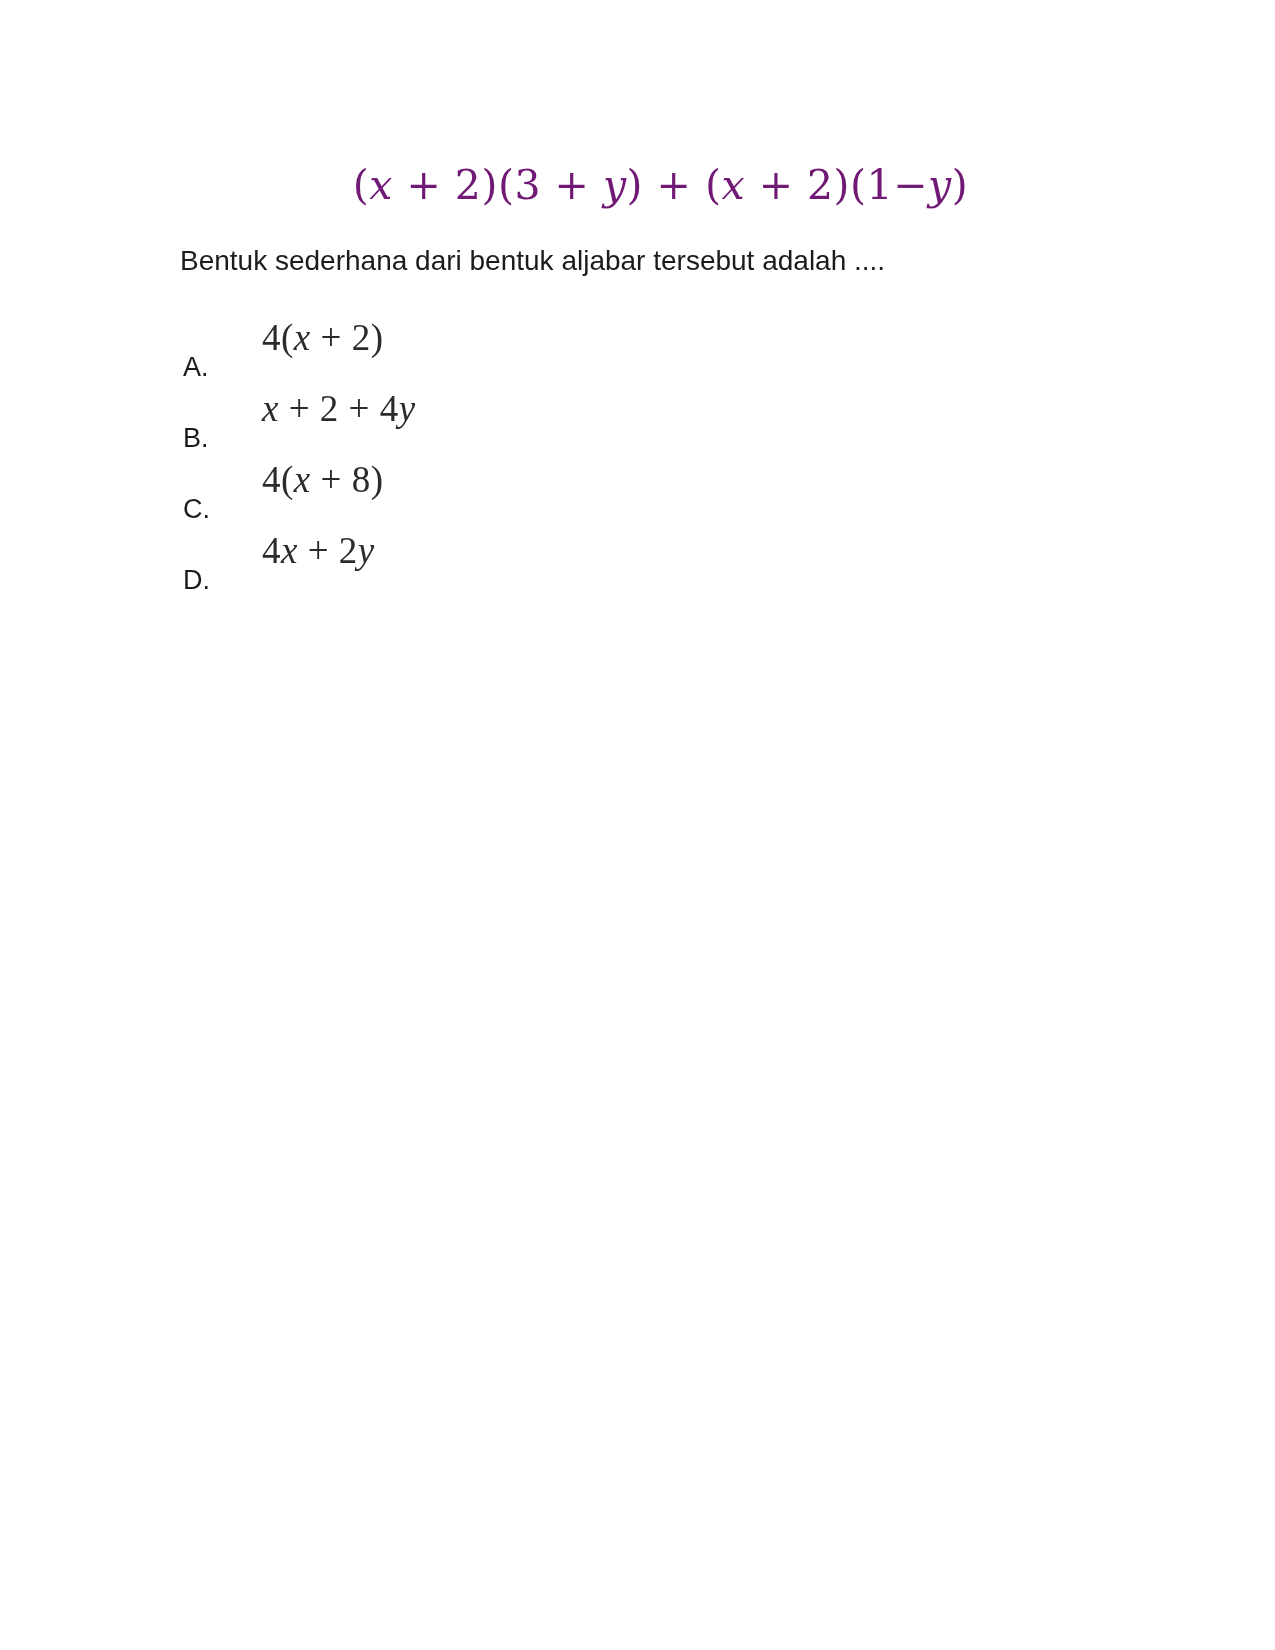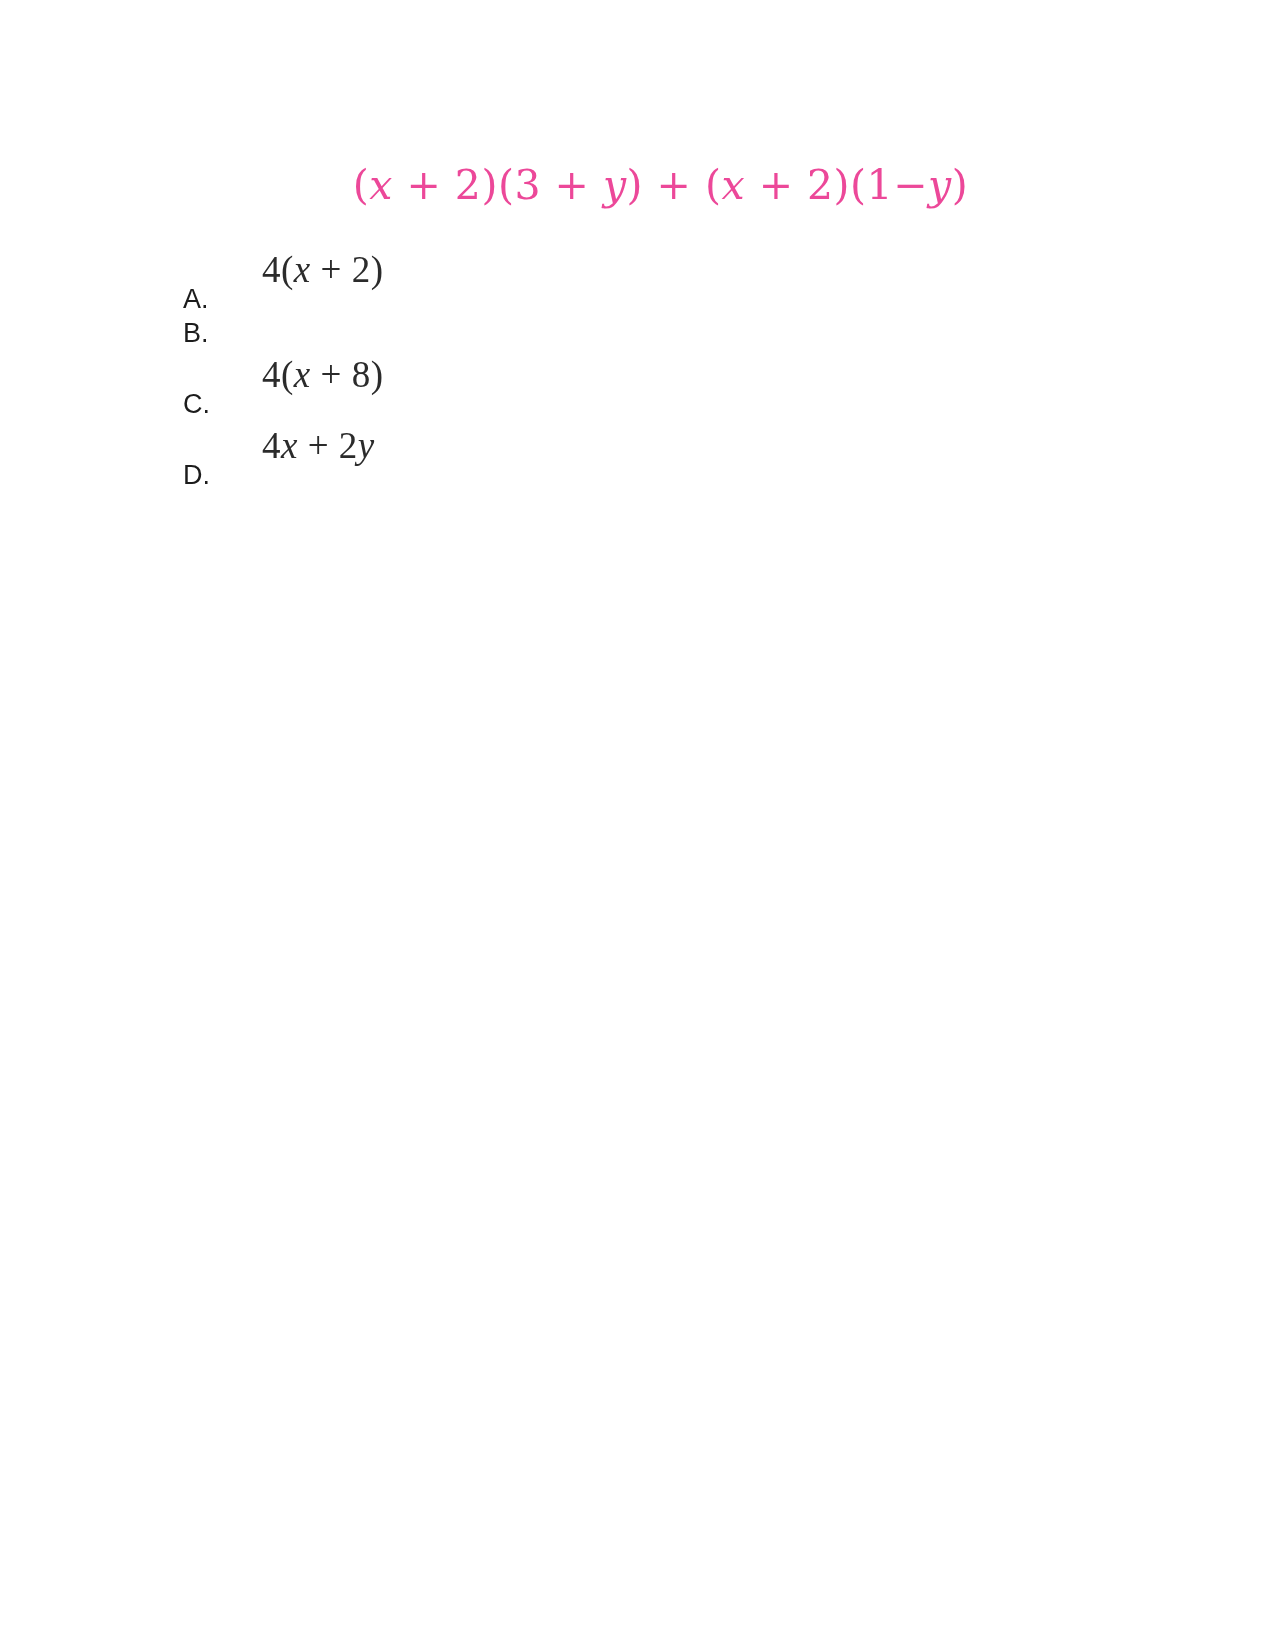--- a/index.html
+++ b/index.html
@@ -20,21 +20,21 @@
     height: 1650px;
     background: #ffffff;
   }
   
   .expr-main {
     margin: 160px 0 14px 46px;
     text-align: center;
     font-size: 41px;
     line-height: 50px;
     font-family: "DejaVu Serif", serif;
-    color: #ec4899;
+    color: #701a75;
     letter-spacing: 0.5px;
     white-space: nowrap;
   }
   
   .question {
     margin: 34px 0 0 180px;
     font-size: 28px;
     line-height: 34px;
     color: #1c1c1c;
   }
@@ -68,30 +68,32 @@
     font-style: italic;
   }
 </style>
 </head>
 <body>
 
 <div class="page">
 
   <div class="expr-main math">(<i>x</i> + 2)(3 + <i>y</i>) + (<i>x</i> + 2)(1−<i>y</i>)</div>
 
+  <div class="question">Bentuk sederhana dari bentuk aljabar tersebut adalah ....</div>
 
   <div class="options">
 
     <div class="option-row">
       <span class="option-label">A.</span>
       <span class="option-math math">4(<i>x</i> + 2)</span>
     </div>
 
     <div class="option-row">
       <span class="option-label">B.</span>
+      <span class="option-math math"><i>x</i> + 2 + 4<i>y</i></span>
     </div>
 
     <div class="option-row">
       <span class="option-label">C.</span>
       <span class="option-math math">4(<i>x</i> + 8)</span>
     </div>
 
     <div class="option-row">
       <span class="option-label">D.</span>
       <span class="option-math math">4<i>x</i> + 2<i>y</i></span>

